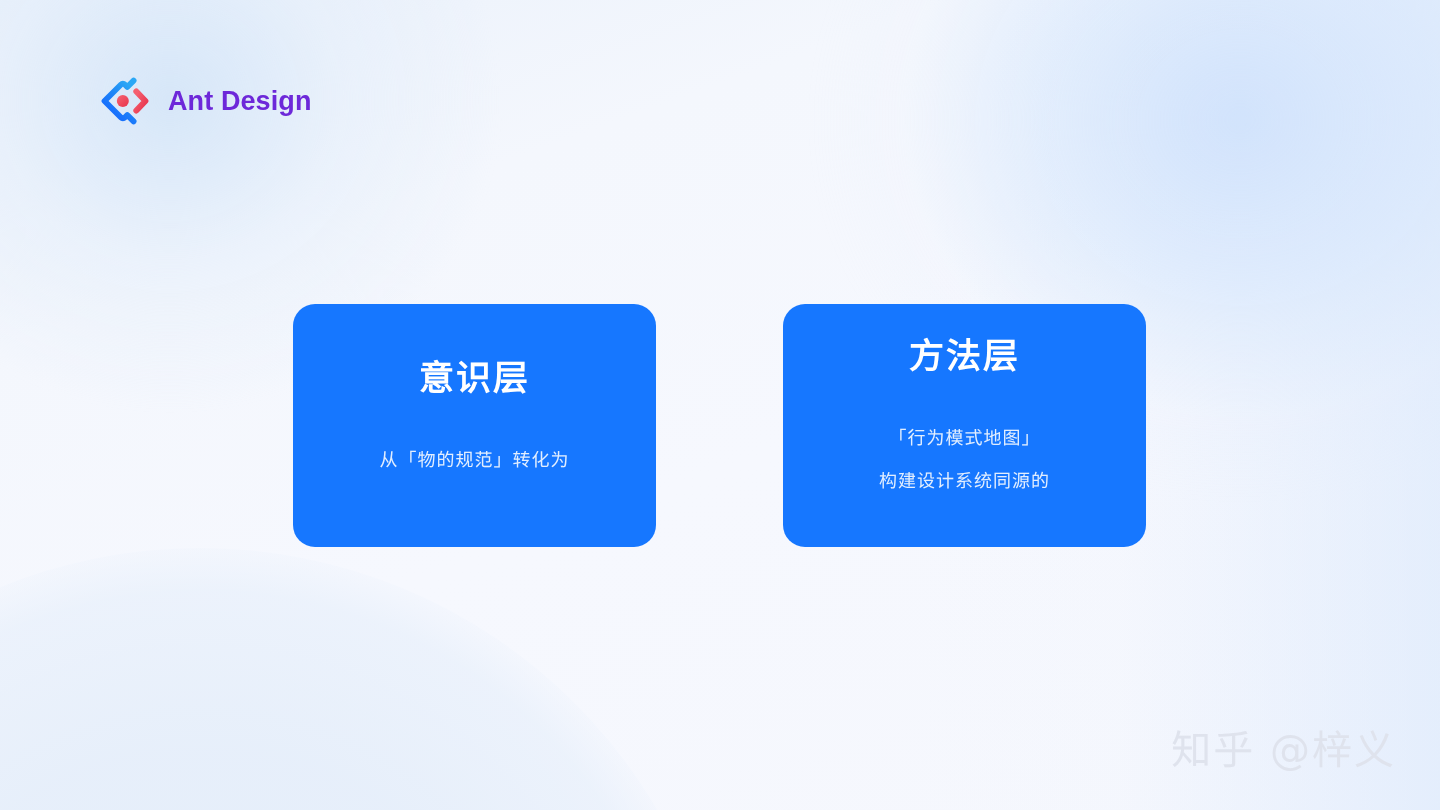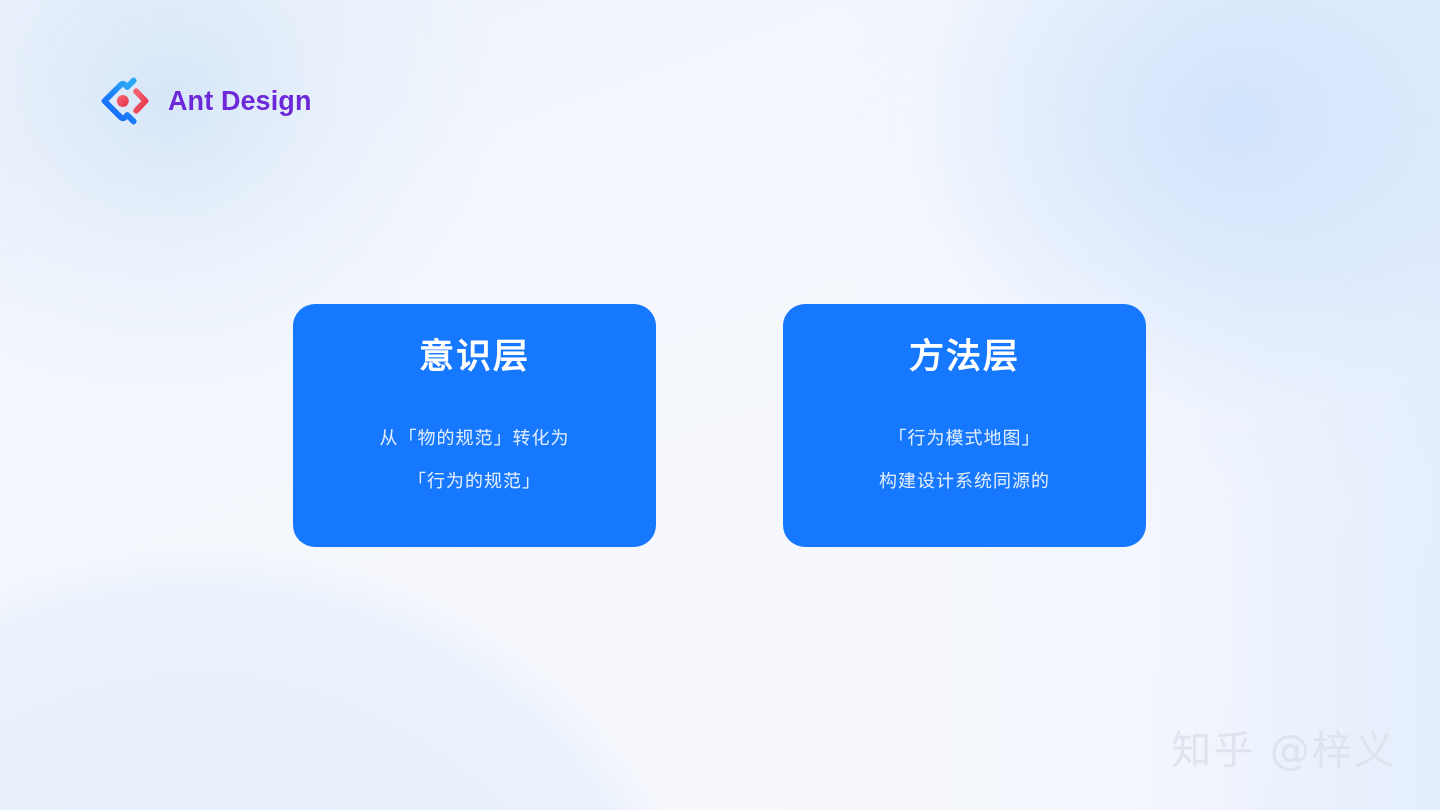--- a/index.html
+++ b/index.html
@@ -187,21 +187,20 @@
     </span>
     <span class="logo-text">Ant Design</span>
   </div>
 
   <div class="cards">
 
     <div class="card">
       <div class="card-title">意识层</div>
       <div class="card-desc">
         <span class="card-desc-line">从「物的规范」转化为</span>
-        <span class="card-desc-line">「行为的规范」</span>
       </div>
     </div>
 
     <div class="card">
       <div class="card-title">方法层</div>
       <div class="card-desc">
         <span class="card-desc-line">「行为模式地图」</span>
         <span class="card-desc-line">构建设计系统同源的</span>
       </div>
     </div>

